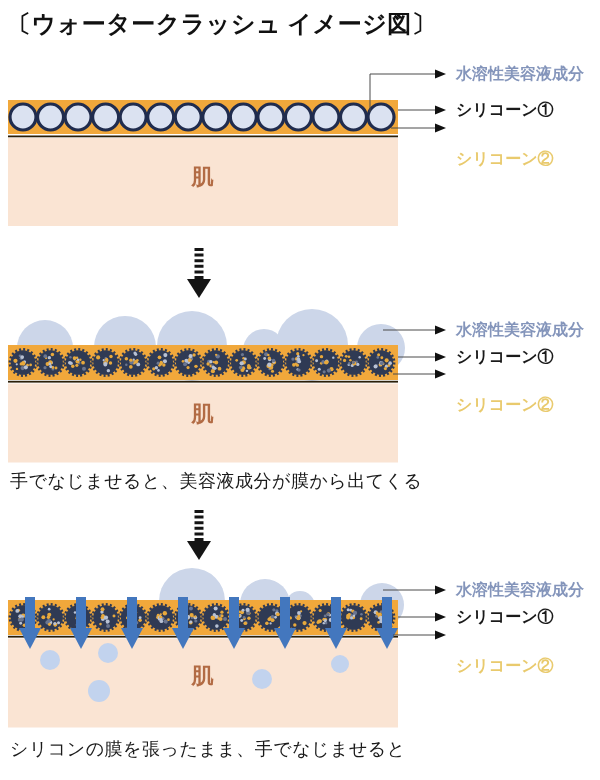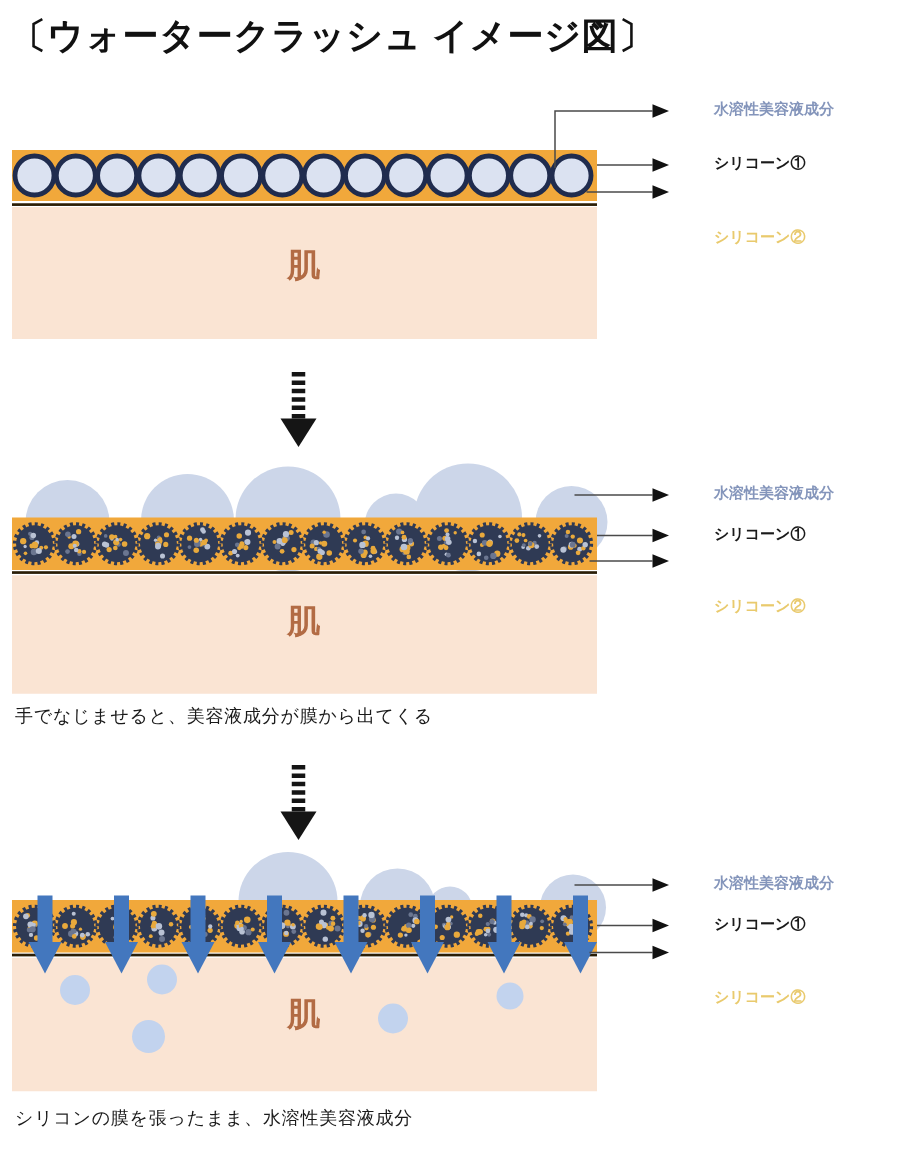--- a/index.html
+++ b/index.html
@@ -4,45 +4,45 @@
 <style>
   :root{
     --c-page-bg:#ffffff; --c-band:#F1A83B; --c-droplet-fill:#DBE2F1; --c-droplet-stroke:#202C4E;
     --c-band-underline:#2B1E07; --c-skin-fill:#FAE4D3; --c-skin-text:#B26B44; --c-water-text:#8495BB;
     --c-silicone1-text:#1A1A1A; --c-silicone2-text:#E9CA6D; --c-title-text:#111111; --c-caption-text:#1A1A1A;
   }
   html,body{margin:0;padding:0;}
   #page{
     position:relative; width:600px; height:780px; overflow:hidden;
     background:var(--c-page-bg);
-    font-family:Liberation Sans, sans-serif;
+    font-family:Liberation Serif, serif;
     border-radius:28px;
   }
   #gfx{position:absolute; left:0; top:0;}
   .abs{position:absolute; white-space:nowrap;}
   .title{
     left:7px; top:8px; font-size:24px; font-weight:bold; letter-spacing:0.5px;
     color:var(--c-title-text);
   }
   .anno{
-    left:476px; font-size:10px; font-weight:bold; line-height:17px;
+    left:456px; font-size:16px; font-weight:bold; line-height:17px;
   }
   .anno-water{color:var(--c-water-text);}
   .anno-s1{color:var(--c-silicone1-text);}
   .anno-s2{color:var(--c-silicone2-text);margin-top:30px;}
   .p1-water{top:65px;} .p1-s1{top:101px;} .p1-s2{top:120px;}
   .p2-water{top:321px;} .p2-s1{top:348px;} .p2-s2{top:366px;}
   .p3-water{top:581px;} .p3-s1{top:608px;} .p3-s2{top:627px;}
   .skin-lbl{
     left:8px; width:390px; text-align:center; font-size:22px; font-weight:bold;
     line-height:26px; color:var(--c-skin-text); letter-spacing:1px;
   }
   .skin1{top:164px;} .skin2{top:401px;} .skin3{top:663px;}
   .caption{
-    left:10px; font-size:12px; font-weight:500; letter-spacing:0.5px;
+    left:10px; font-size:18px; font-weight:500; letter-spacing:0.5px;
     color:var(--c-caption-text);
   }
   .cap1{top:469px;} .cap2{top:737px;}
 </style>
 </head>
 <body>
 
 <div id="page">
 
   <svg id="gfx" width="600" height="780" viewBox="0 0 600 780">
@@ -592,15 +592,15 @@
   <div class="abs anno anno-water p2-water">水溶性美容液成分</div>
   <div class="abs anno anno-s1 p2-s1">シリコーン①</div>
   <div class="abs anno anno-s2 p2-s2">シリコーン②</div>
   <div class="abs skin-lbl skin2">肌</div>
   <div class="abs caption cap1">手でなじませると、美容液成分が膜から出てくる</div>
 
   <div class="abs anno anno-water p3-water">水溶性美容液成分</div>
   <div class="abs anno anno-s1 p3-s1">シリコーン①</div>
   <div class="abs anno anno-s2 p3-s2">シリコーン②</div>
   <div class="abs skin-lbl skin3">肌</div>
-  <div class="abs caption cap2">シリコンの膜を張ったまま、水溶性美容液成分</div>
+  <div class="abs caption cap2">シリコンの膜を張ったまま、手でなじませると</div>
 
 </div>
 
 </body></html>

